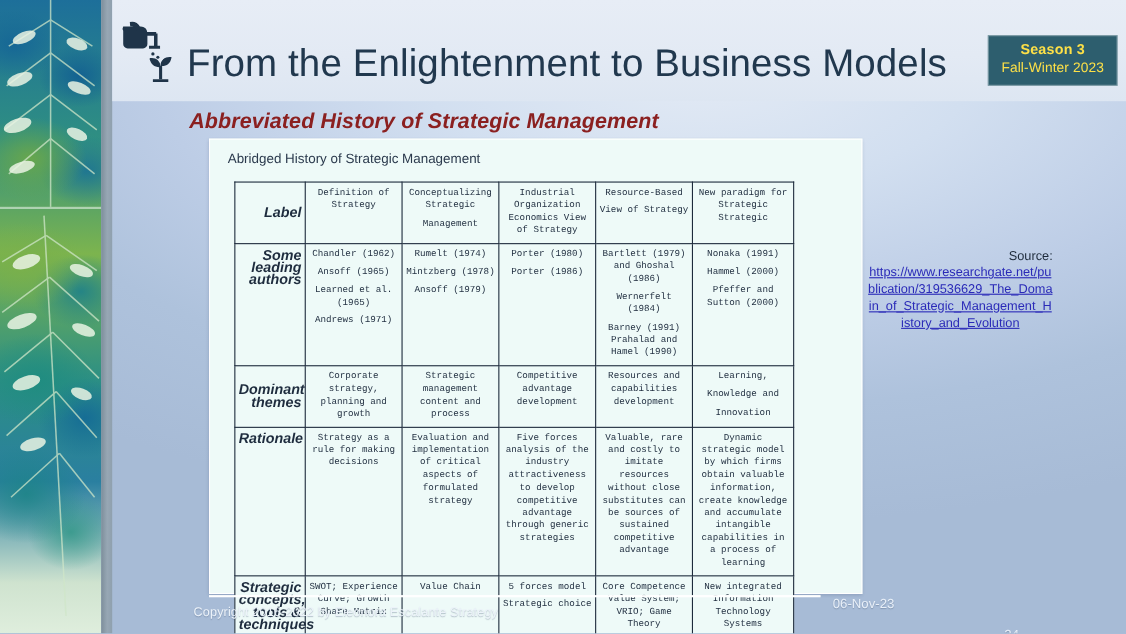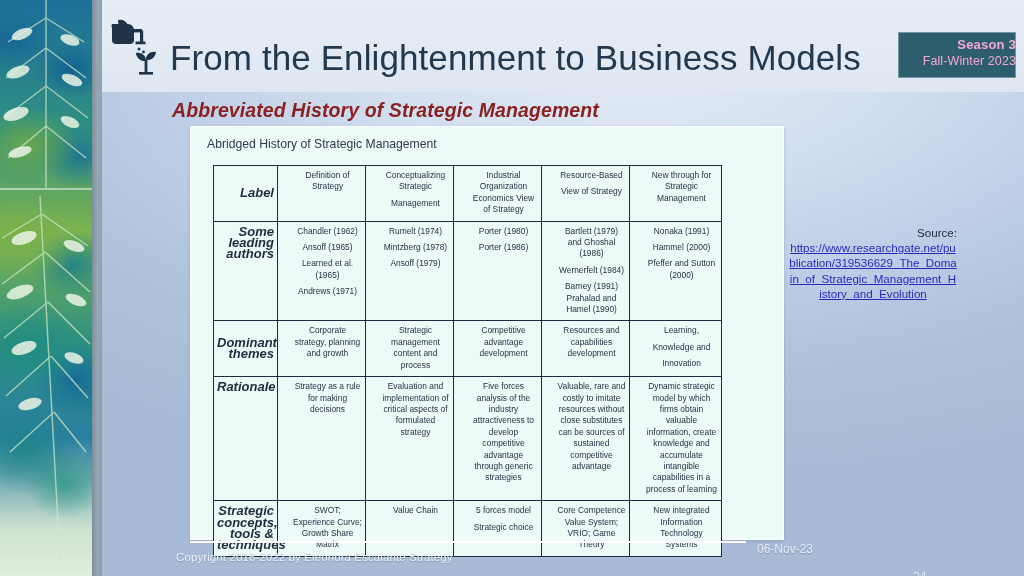--- a/index.html
+++ b/index.html
@@ -50,21 +50,21 @@
   #watering-can-icon{position:absolute;left:106px;top:16px;width:62px;height:62px;}
 
   #page-title{
     position:absolute;left:170px;top:38px;
     font-size:35px;font-weight:400;color:#21384e;
     letter-spacing:.1px;white-space:nowrap;
   }
 
   #season-badge{
     position:absolute;left:898px;top:32px;width:118px;height:46px;
-    background:#2d5e6e;color:#f9a8d4;text-align:right;
+    background:#2d5e6e;color:#fde047;text-align:center;
     box-shadow:0 0 0 1px rgba(255,255,255,.35) inset;
   }
   #season-badge .s1{display:block;font-size:13px;font-weight:bold;margin-top:5px;letter-spacing:.2px;}
   #season-badge .s2{display:block;font-size:12.5px;font-weight:400;margin-top:2px;letter-spacing:.1px;}
 
   #subtitle{
     position:absolute;left:172px;top:99px;
     font-size:19.5px;font-weight:bold;font-style:italic;color:#8b2020;
     letter-spacing:.1px;white-space:nowrap;
   }
@@ -97,21 +97,21 @@
     font-family:"Liberation Sans", sans-serif;
   }
   #history-table tr.hdr td{
     font-weight:bold;font-size:8.8px;text-align:center;vertical-align:middle;
     padding:4px 3px;
   }
   #history-table td.rowlabel{
     font-weight:bold;font-size:13px;text-align:right;vertical-align:top;font-style:italic;
   }
   #history-table td.rowlabel.mid{vertical-align:middle;}
-  #history-table td p{margin:0 0 5px 12px;}
+  #history-table td p{margin:0 0 5px 0;font-family:Liberation Mono, monospace;}
   #history-table td p:last-child{margin-bottom:0;}
   
   col.c0{width:64px;}
   col.c1{width:88px;}
   col.c2{width:88px;}
   col.c3{width:88px;}
   col.c4{width:88px;}
   col.c5{width:92px;}
 
   
@@ -248,21 +248,21 @@
               <p>Management</p>
             </td>
             <td>
               <p>Industrial Organization Economics View of Strategy</p>
             </td>
             <td>
               <p>Resource-Based</p>
               <p>View of Strategy</p>
             </td>
             <td>
-              <p>New through for Strategic Management</p>
+              <p>New paradigm for Strategic Strategic</p>
             </td>
           </tr>
           <tr>
             <td class="rowlabel">Some leading authors</td>
             <td>
               <p>Chandler (1962)</p>
               <p>Ansoff (1965)</p>
               <p>Learned et al. (1965)</p>
               <p>Andrews (1971)</p>
             </td>

